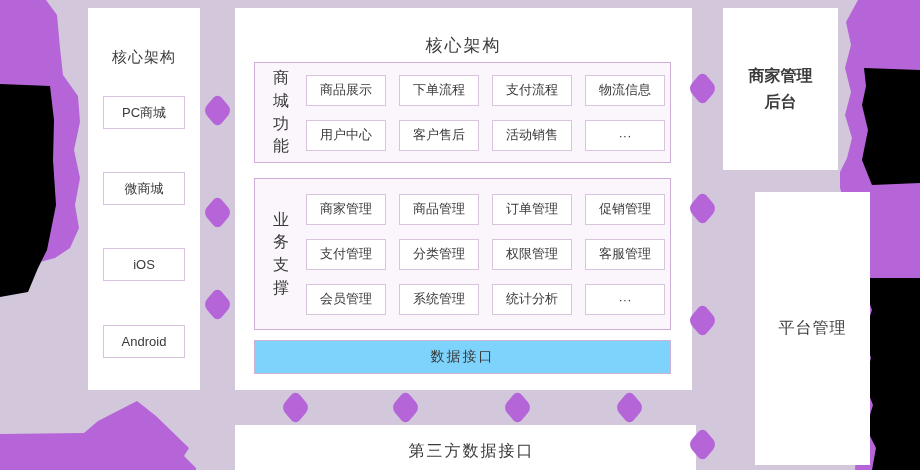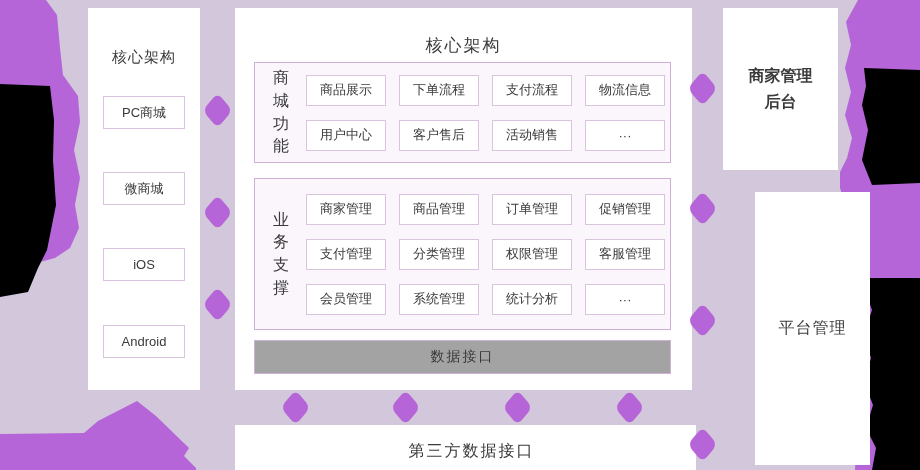--- a/index.html
+++ b/index.html
@@ -12,21 +12,21 @@
   .lbox{position:absolute;left:15px;width:80px;height:31px;border:1px solid #d9c3de;background:#fff;
         display:flex;align-items:center;justify-content:center;font-size:13px;}
   .center-panel{left:235px;top:8px;width:457px;height:382px;}
   .center-title{position:absolute;left:0;top:26px;width:100%;text-align:center;font-size:17px;letter-spacing:2px;}
   .group{position:absolute;left:19px;width:417px;background:#fbf5fc;border:1px solid #cfaed7;
          display:flex;align-items:center;box-sizing:border-box;padding-left:13px;}
   .vlabel{width:26px;font-size:16px;line-height:1.42;text-align:center;word-break:break-all;flex:0 0 auto;}
   .ggrid{display:grid;grid-template-columns:repeat(4,80px);column-gap:13px;row-gap:14px;margin-left:12px;}
   .cbox{width:80px;height:31px;border:1px solid #d9c3de;background:#fff;box-sizing:border-box;
         display:flex;align-items:center;justify-content:center;font-size:13px;text-align:center;}
-  .data-interface{position:absolute;left:19px;top:332px;width:417px;height:34px;background:#a3a3a3;
+  .data-interface{position:absolute;left:19px;top:332px;width:417px;height:34px;background:#7dd3fc;
         border:1px solid #cdb2d6;box-sizing:border-box;display:flex;align-items:center;justify-content:center;
         font-size:14px;letter-spacing:2px;}
   .right-top{left:723px;top:8px;width:115px;height:162px;display:flex;align-items:center;justify-content:center;}
   .rt-text{width:72px;text-align:center;font-size:16px;line-height:26px;font-weight:bold;}
   .right-bottom{left:755px;top:192px;width:115px;height:273px;display:flex;align-items:center;justify-content:center;}
   .rb-text{text-align:center;font-size:16px;letter-spacing:1px;}
   .bottom-bar{left:235px;top:425px;width:449px;height:53px;display:flex;align-items:center;justify-content:center;
         font-size:16px;letter-spacing:2px;padding-left:12px;}
   .diamond{position:absolute;width:25px;height:25px;background:#b665d9;border-radius:7px;
         transform:scale(0.84,1) rotate(45deg);z-index:2;}

